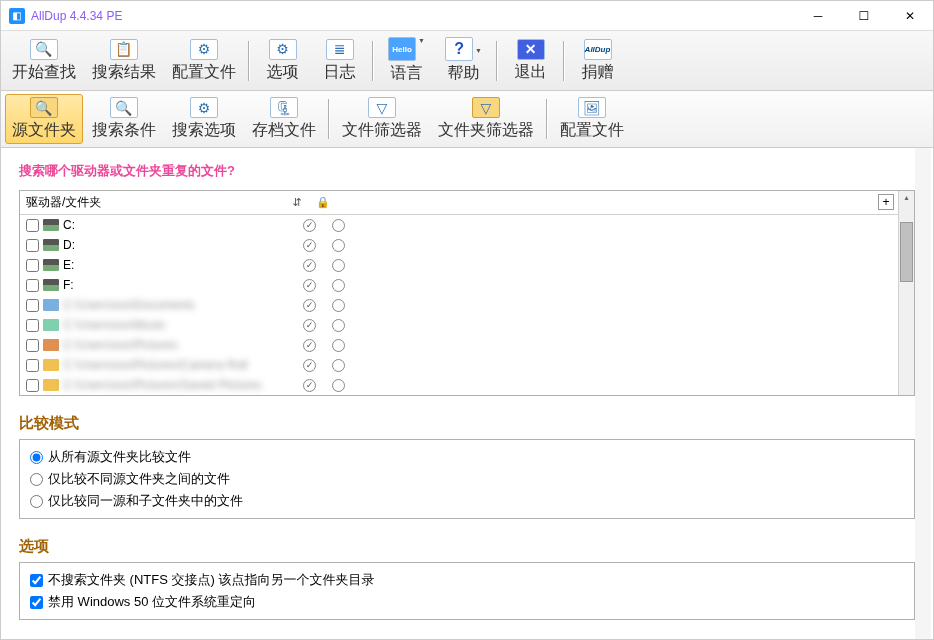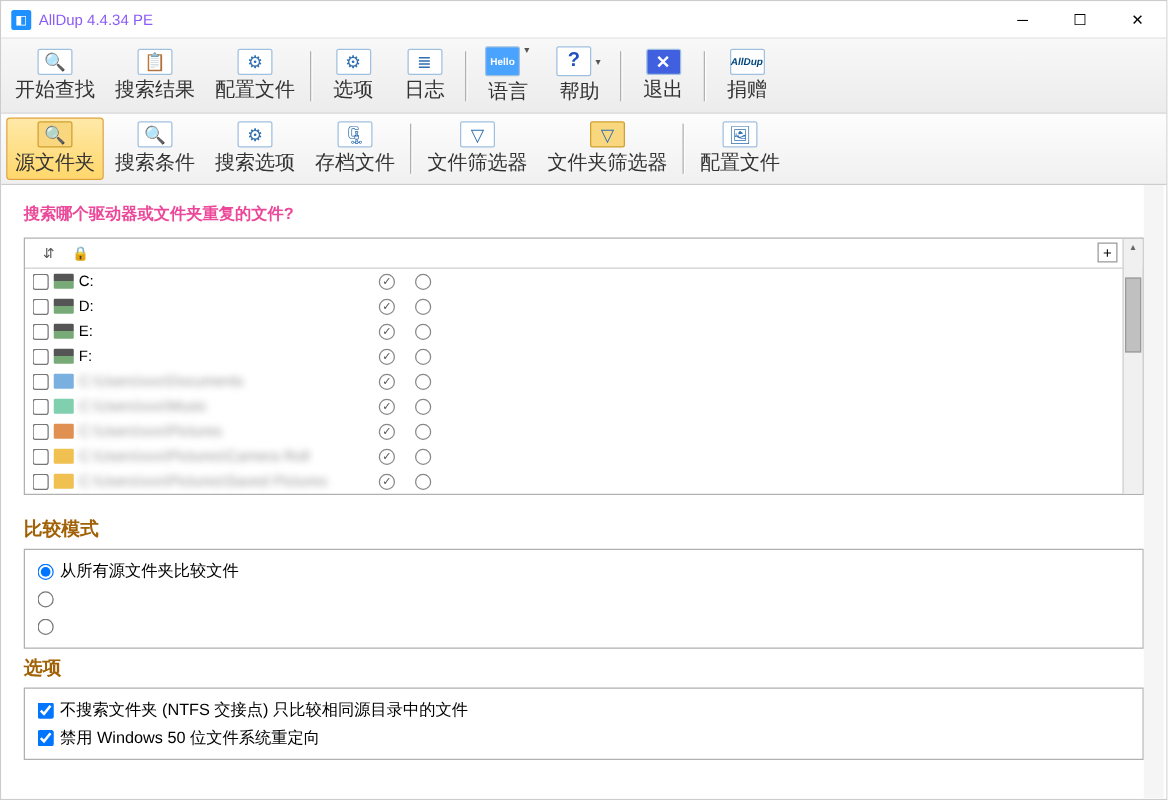--- a/index.html
+++ b/index.html
@@ -40,21 +40,21 @@
 .drive-icon.doc { background: #7ab0e0; }
 .drive-icon.mus { background: #80d0b0; }
 .drive-icon.pic { background: #e09050; }
 .drive-label { flex: 0 0 232px; color: #000; }
 .drive-label.blurred { filter: blur(3px); color: #999; }
 .circle-check { width: 13px; height: 13px; border: 1px solid #888; border-radius: 50%; margin: 0 8px; display: flex; align-items: center; justify-content: center; font-size: 9px; color: #555; }
 .circle-empty { width: 13px; height: 13px; border: 1px solid #888; border-radius: 50%; margin: 0 8px; }
 .drivebox-scroll { position: absolute; right: 0; top: 0; bottom: 0; width: 16px; background: #f0f0f0; border-left: 1px solid #d0d0d0; }
 .drivebox-scroll-thumb { background: #c0c0c0; border: 1px solid #9a9a9a; margin: 1px; height: 60px; margin-top: 18px; }
 .section-title { font-size: 15px; font-weight: bold; margin-bottom: 6px; color: #a16207; }
-.radio-group { border: 1px solid #b0b0b0; padding: 6px 10px; margin-bottom: 6px; }
+.radio-group { border: 1px solid #b0b0b0; padding: 6px 10px; margin-bottom: 18px; }
 .radio-row { display: flex; align-items: center; height: 22px; font-size: 13px; }
 .radio-row input { margin-right: 5px; }
 .check-group { border: 1px solid #b0b0b0; padding: 6px 10px; }
 .check-row { display: flex; align-items: center; height: 22px; font-size: 13px; }
 .check-row input { margin-right: 5px; }
 </style>
 </head>
 <body>
 
 <div class="window">
@@ -148,20 +148,21 @@
       <div class="tb-icon">🖼</div>
       <div class="tb-label">配置文件</div>
     </div>
   </div>
 
   <div class="content">
     <div class="heading">搜索哪个驱动器或文件夹重复的文件?</div>
 
     <div class="drivebox">
       <div class="drivebox-header">
+        <div class="dh-col1">驱动器/文件夹</div>
         <div class="dh-icon">⇵</div>
         <div class="dh-icon dh-lock">🔒</div>
         <div class="dh-plus">+</div>
       </div>
       <div id="drive-rows">
           <div class="drive-row">
             <input type="checkbox" style="">
             <div class="drive-icon hdd"></div>
             <div class="drive-label">C:</div>
             <div class="circle-check">✓</div>
@@ -231,31 +232,33 @@
     </div>
 
     <div class="section-title">比较模式</div>
     <div class="radio-group">
       <label class="radio-row">
           <input type="radio" name="cmp" checked="" style="">
           <span>从所有源文件夹比较文件</span>
         </label>
       <label class="radio-row">
           <input type="radio" name="cmp" style="">
+          <span>仅比较不同源文件夹之间的文件</span>
         </label>
       <label class="radio-row">
           <input type="radio" name="cmp" style="">
+          <span>仅比较同一源和子文件夹中的文件</span>
         </label>
     </div>
 
     <div class="section-title">选项</div>
     <div class="check-group">
       <label class="check-row">
           <input type="checkbox" checked="" style="">
-          <span>不搜索文件夹 (NTFS 交接点) 只比较相同源目录中的文件</span>
+          <span>不搜索文件夹 (NTFS 交接点) 该点指向另一个文件夹目录</span>
         </label>
       <label class="check-row">
           <input type="checkbox" checked="" style="">
           <span>禁用 Windows 50 位文件系统重定向</span>
         </label>
     </div>
 
     <div class="scrollbar-v"></div>
   </div>
 </div>

